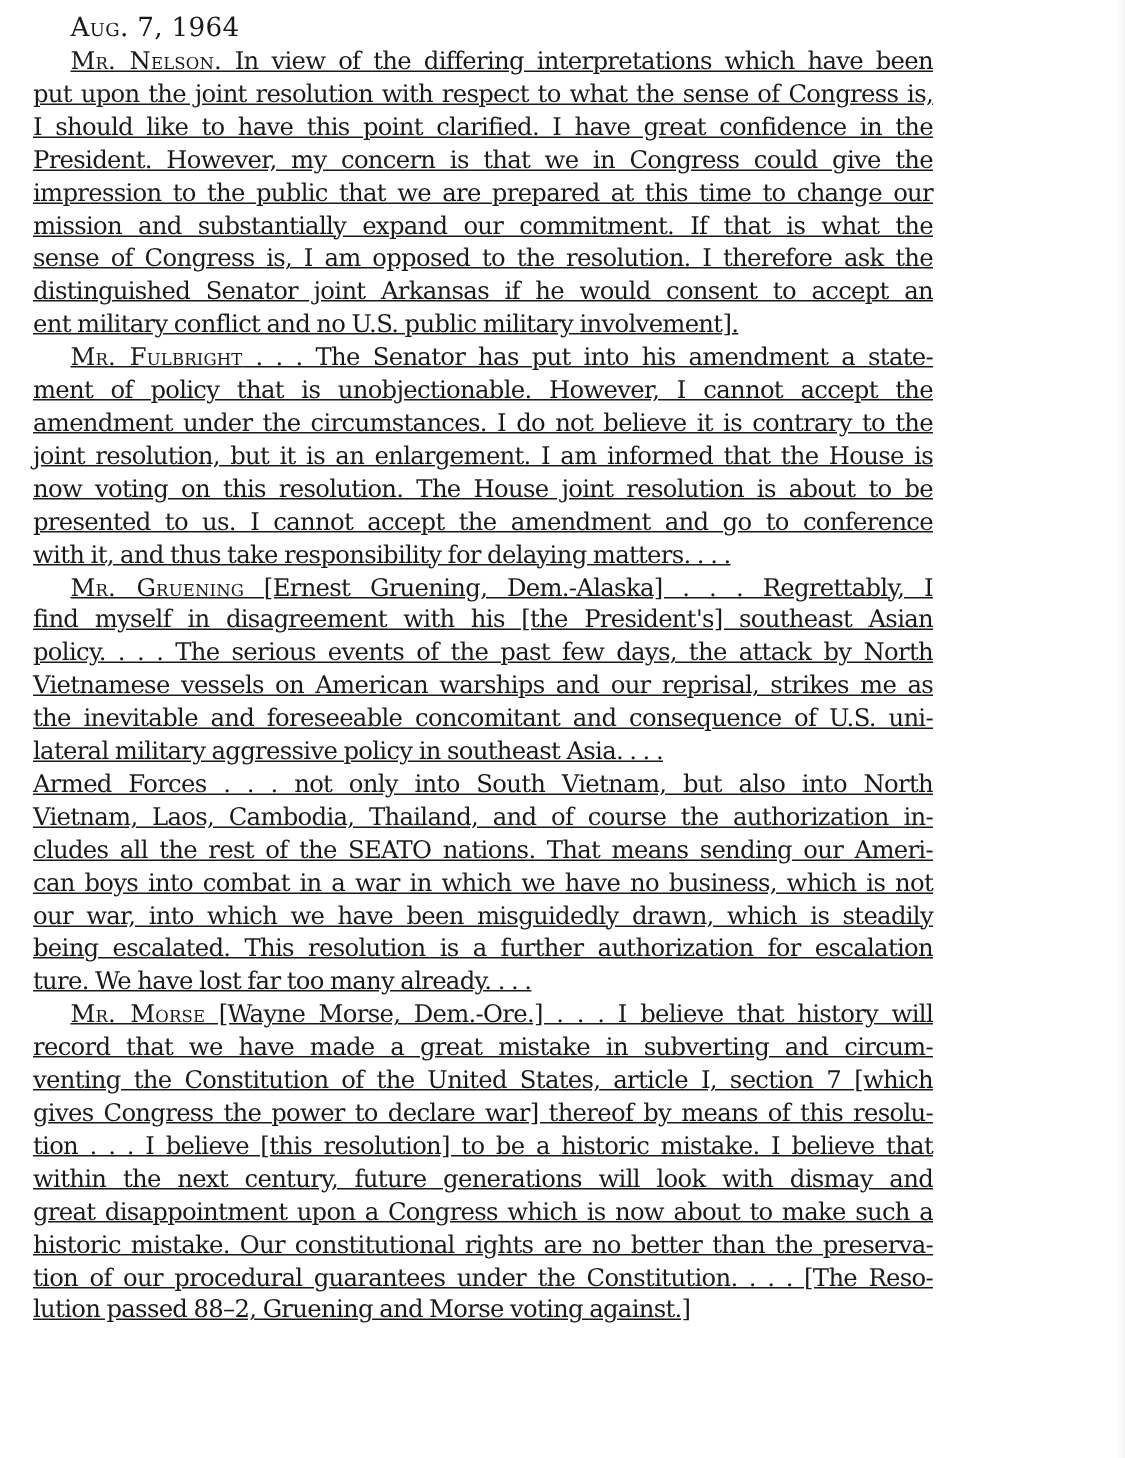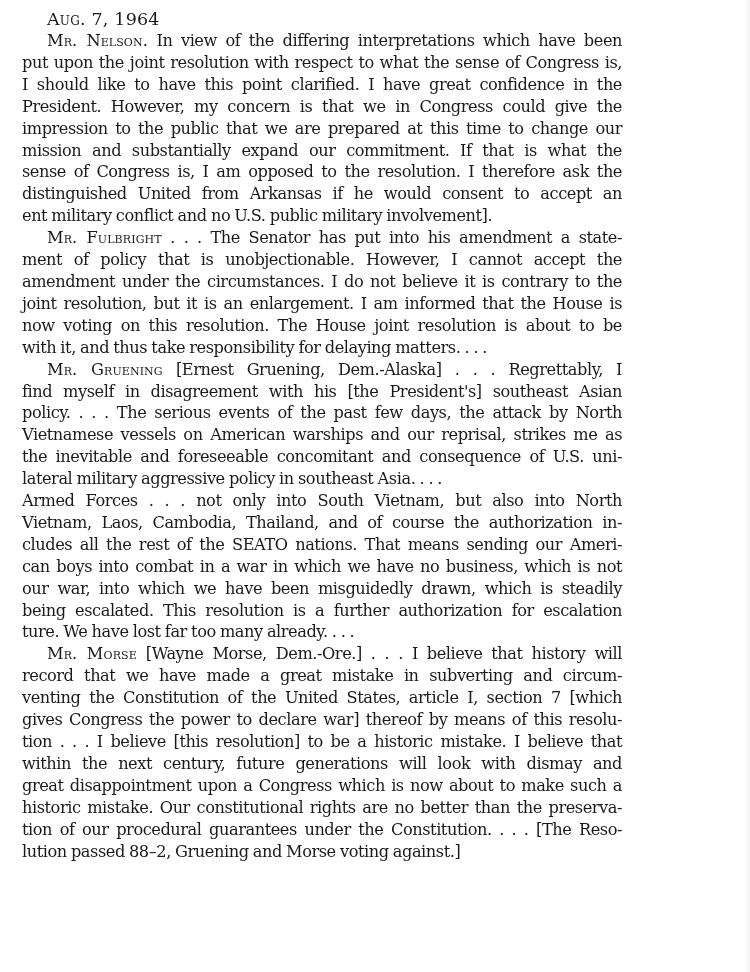--- a/index.html
+++ b/index.html
@@ -24,20 +24,21 @@
     .date-heading {
       font-size: 17.5px;
       line-height: 22px;
       margin: 0 0 0 25px;
       letter-spacing: 0.2px;
       font-variant: small-caps;
       white-space: nowrap;
     }
     .para {
       margin: 0;
+      text-decoration: underline;
     }
     .line {
       display: block;
       font-size: 16.2px;
       line-height: 21.9px;
       white-space: nowrap;
       text-align: justify;
       text-align-last: justify;
       width: 600px;
       letter-spacing: -0.45px;
@@ -70,30 +71,31 @@
   <div class="date-heading">Aug. 7, 1964</div>
 
   <p class="para">
     <span class="line first"><span class="speaker">Mr. Nelson.</span><span> In view of the differing interpretations which have been</span></span>
     <span class="line">put upon the joint resolution with respect to what the sense of Congress is,</span>
     <span class="line">I should like to have this point clarified. I have great confidence in the</span>
     <span class="line">President. However, my concern is that we in Congress could give the</span>
     <span class="line">impression to the public that we are prepared at this time to change our</span>
     <span class="line">mission and substantially expand our commitment. If that is what the</span>
     <span class="line">sense of Congress is, I am opposed to the resolution. I therefore ask the</span>
-    <span class="line">distinguished United from Arkansas if he would consent to accept an</span>
+    <span class="line">distinguished Senator joint Arkansas if he would consent to accept an</span>
     <span class="line last">ent military conflict and no U.S. public military involvement].</span>
   </p>
 
   <p class="para">
     <span class="line first"><span class="speaker">Mr. Fulbright</span><span> . . . The Senator has put into his amendment a state-</span></span>
     <span class="line">ment of policy that is unobjectionable. However, I cannot accept the</span>
     <span class="line">amendment under the circumstances. I do not believe it is contrary to the</span>
     <span class="line">joint resolution, but it is an enlargement. I am informed that the House is</span>
     <span class="line">now voting on this resolution. The House joint resolution is about to be</span>
+    <span class="line">presented to us. I cannot accept the amendment and go to conference</span>
     <span class="line last">with it, and thus take responsibility for delaying matters. . . .</span>
   </p>
 
   <p class="para">
     <span class="line first"><span class="speaker">Mr. Gruening</span><span> [Ernest Gruening, Dem.-Alaska] . . . Regrettably, I</span></span>
     <span class="line">find myself in disagreement with his [the President's] southeast Asian</span>
     <span class="line">policy. . . . The serious events of the past few days, the attack by North</span>
     <span class="line">Vietnamese vessels on American warships and our reprisal, strikes me as</span>
     <span class="line">the inevitable and foreseeable concomitant and consequence of U.S. uni-</span>
     <span class="line last">lateral military aggressive policy in southeast Asia. . . .</span>

